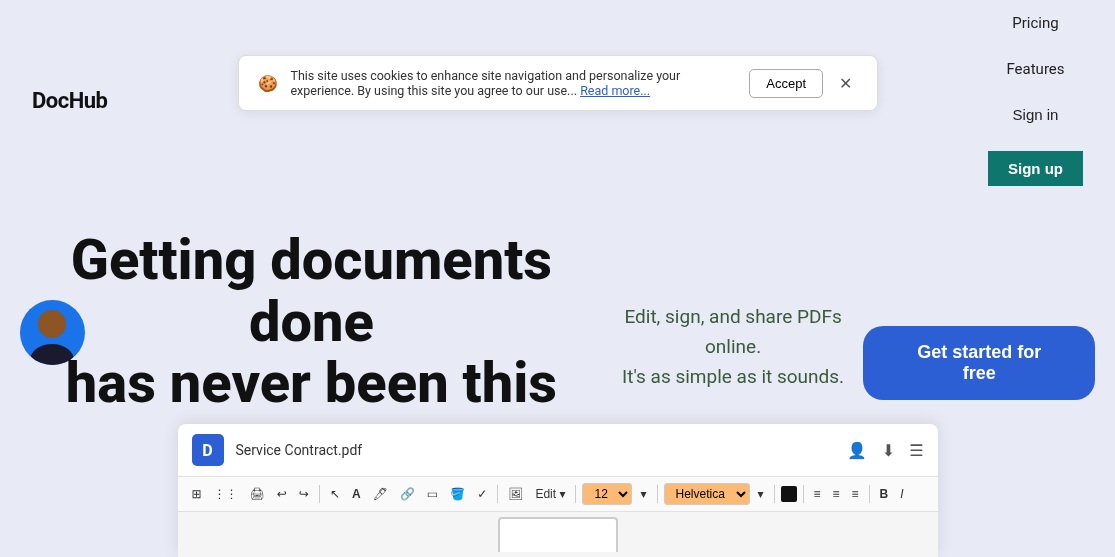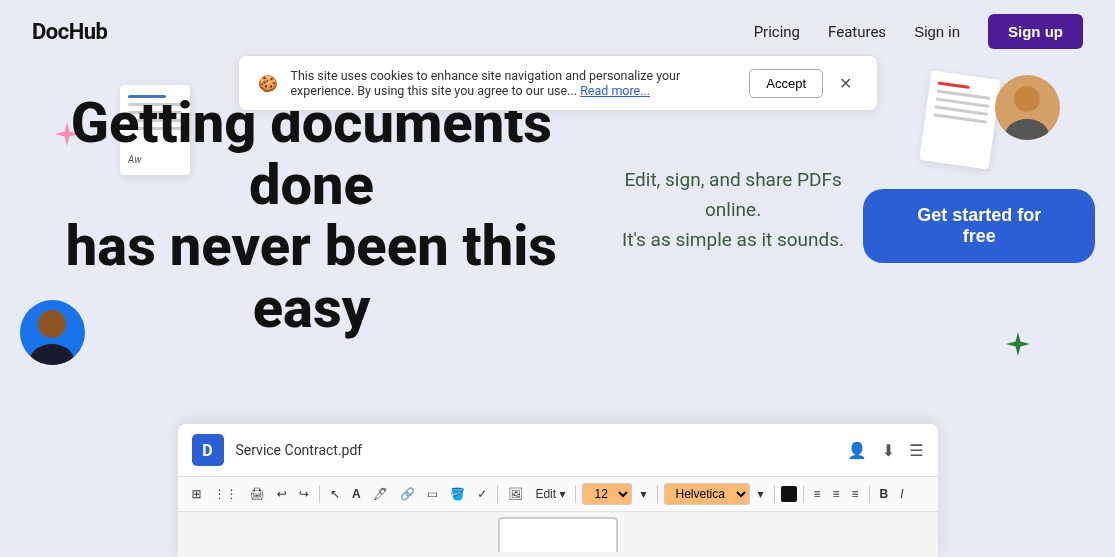--- a/index.html
+++ b/index.html
@@ -25,40 +25,41 @@
     .logo {
       font-size: 22px;
       font-weight: 700;
       color: #111;
       letter-spacing: -0.5px;
     }
     .nav-links {
       display: flex;
       align-items: center;
       gap: 28px;
+      flex-direction: column;
     }
     .nav-link {
       font-size: 15px;
       color: #222;
       text-decoration: none;
       cursor: pointer;
     }
     .btn-signin {
       font-size: 15px;
       color: #222;
       background: none;
       border: none;
       cursor: pointer;
       font-weight: 400;
     }
     .btn-signup {
-      background: #4c1d95;
+      background: #0f766e;
       color: #fff;
       border: none;
-      border-radius: 6px;
+      border-radius: 0;
       padding: 9px 20px;
       font-size: 15px;
       font-weight: 600;
       cursor: pointer;
     }
 
     
     .cookie-banner {
       position: absolute;
       top: 55px;

